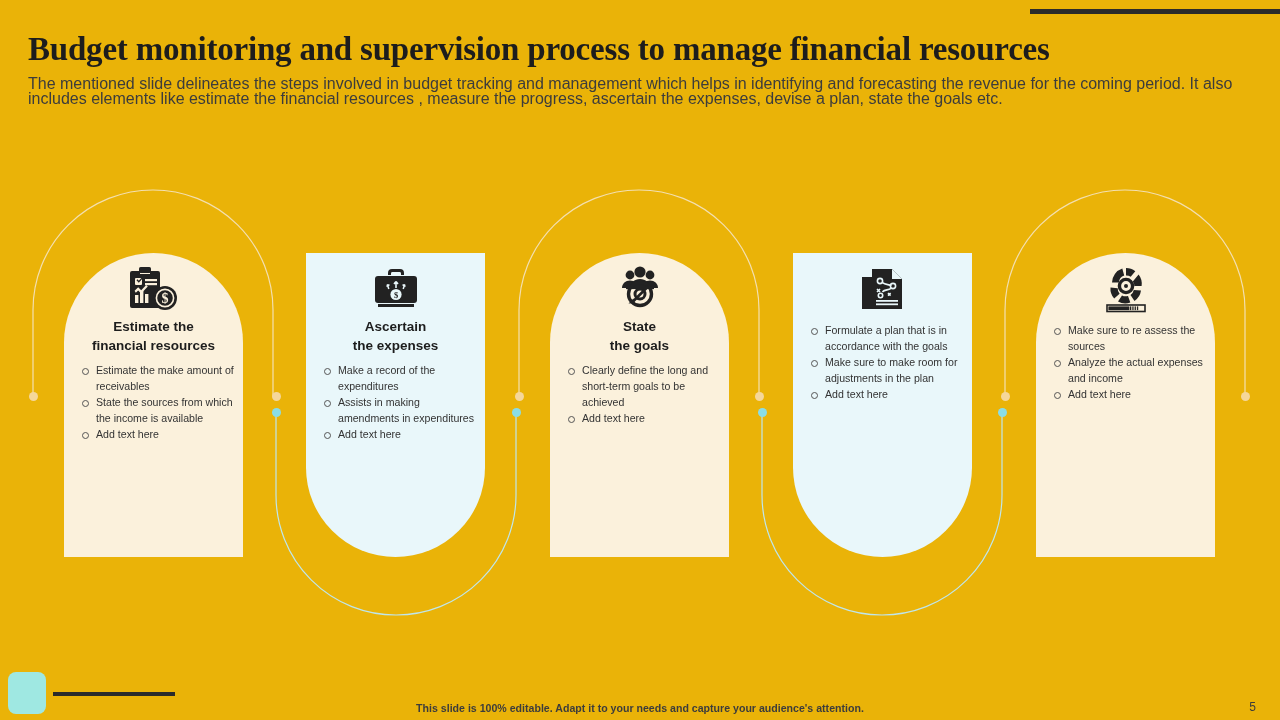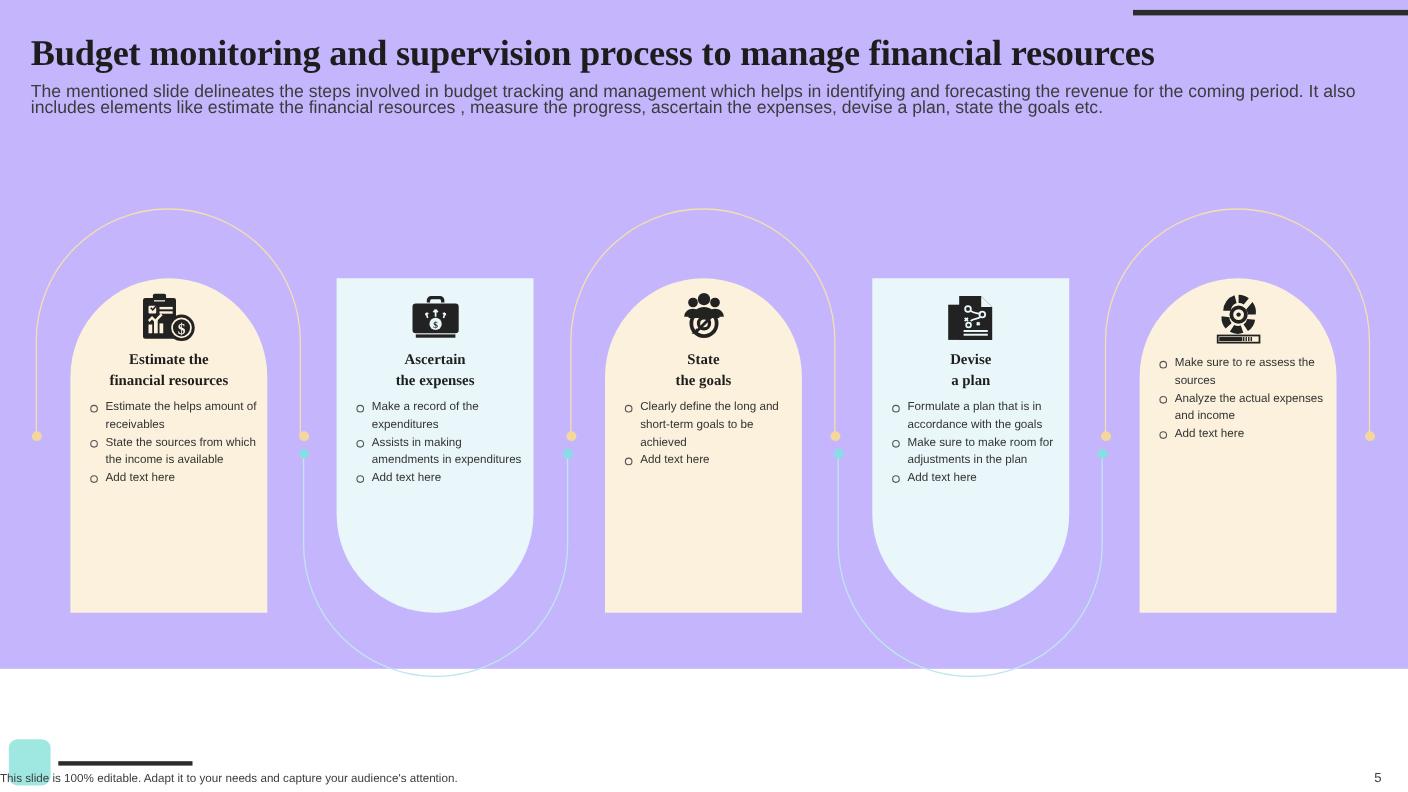--- a/index.html
+++ b/index.html
@@ -4,22 +4,22 @@
 <style>
   * { box-sizing: border-box; margin: 0; padding: 0; }
   html, body {
     width: 1280px; height: 720px;
     background: #ffffff;
     font-family: "Liberation Sans", sans-serif;
     overflow: hidden;
   }
   #slide {
     position: relative;
-    width: 1280px; height: 608px;
-    background: #c4b5fd;
+    width: 1280px; height: 720px;
+    background: #eab308;
   }
 
   
   .top-accent {
     position: absolute;
     left: 1030px; top: 9px;
     width: 250px; height: 5px;
     background: #2b2b2b;
   }
 
@@ -77,21 +77,21 @@
   .icon-wrap {
     height: 62px;
     display: flex;
     align-items: center;
     justify-content: center;
     padding-top: 10px;
   }
   .icon-wrap svg { display: block; }
 
   .card-title {
-    font-family: Liberation Serif, serif;
+    font-family: Liberation Sans, sans-serif;
     font-weight: bold;
     font-size: 13.5px;
     line-height: 19px;
     text-align: center;
     color: #1d1d1d;
     margin-top: 2px;
     white-space: pre-line;
   }
 
   .bullets {
@@ -136,22 +136,24 @@
   .footer-rule {
     position: absolute;
     left: 53px; top: 692px;
     width: 122px; height: 4px;
     background: #2b2b2b;
   }
   .footer-note {
     position: absolute;
     left: 0; top: 702px;
     width: 1280px;
+    text-align: center;
     font-size: 10.6px;
     color: #3c3c3c;
+    font-weight: bold;
   }
   .page-num {
     position: absolute;
     right: 24px; top: 700px;
     font-size: 12px;
     color: #3c3c3c;
   }
 </style>
 </head>
 <body>
@@ -196,21 +198,21 @@
           </g>
           <path d="M11 15.8l1.8 1.9 3.3-3.6" fill="none" stroke="#222" stroke-width="1.4"></path>
           <circle cx="39" cy="34" r="12" fill="#222"></circle>
           <circle cx="39" cy="34" r="8.6" fill="none" stroke="#FBF1DC" stroke-width="1.6"></circle>
           <text x="39" y="39.2" font-family="'Liberation Serif',serif" font-size="14" font-weight="bold" fill="#FBF1DC" text-anchor="middle">$</text>
         </svg>
       </div>
       <div class="card-title">Estimate the
 financial resources</div>
       <ul class="bullets">
-        <li>Estimate the helps amount of receivables</li>
+        <li>Estimate the make amount of receivables</li>
         <li>State the sources from which the income is available</li>
         <li>Add text here</li>
       </ul>
     </div>
   </div>
 
   <div class="card down" style="left:306px">
     <div class="card-inner">
       <div class="icon-wrap">
         <svg width="52" height="48" viewBox="0 0 52 48">
@@ -279,22 +281,20 @@
             <path d="M19 24l3 3M22 24l-3 3"></path>
             <path d="M30 28l2.6 2.6M32.6 28L30 30.6"></path>
             <circle cx="22.5" cy="30.5" r="2.2"></circle>
           </g>
           <g fill="#E9F7FA">
             <rect x="18" y="35" width="22" height="1.8"></rect>
             <rect x="18" y="38.4" width="22" height="1.8"></rect>
           </g>
         </svg>
       </div>
-      <div class="card-title">Devise
-a plan</div>
       <ul class="bullets">
         <li>Formulate a plan that is in accordance with the goals</li>
         <li>Make sure to make room for adjustments in the plan</li>
         <li>Add text here</li>
       </ul>
     </div>
   </div>
 
   <div class="card up" style="left:1036px">
     <div class="card-inner">

